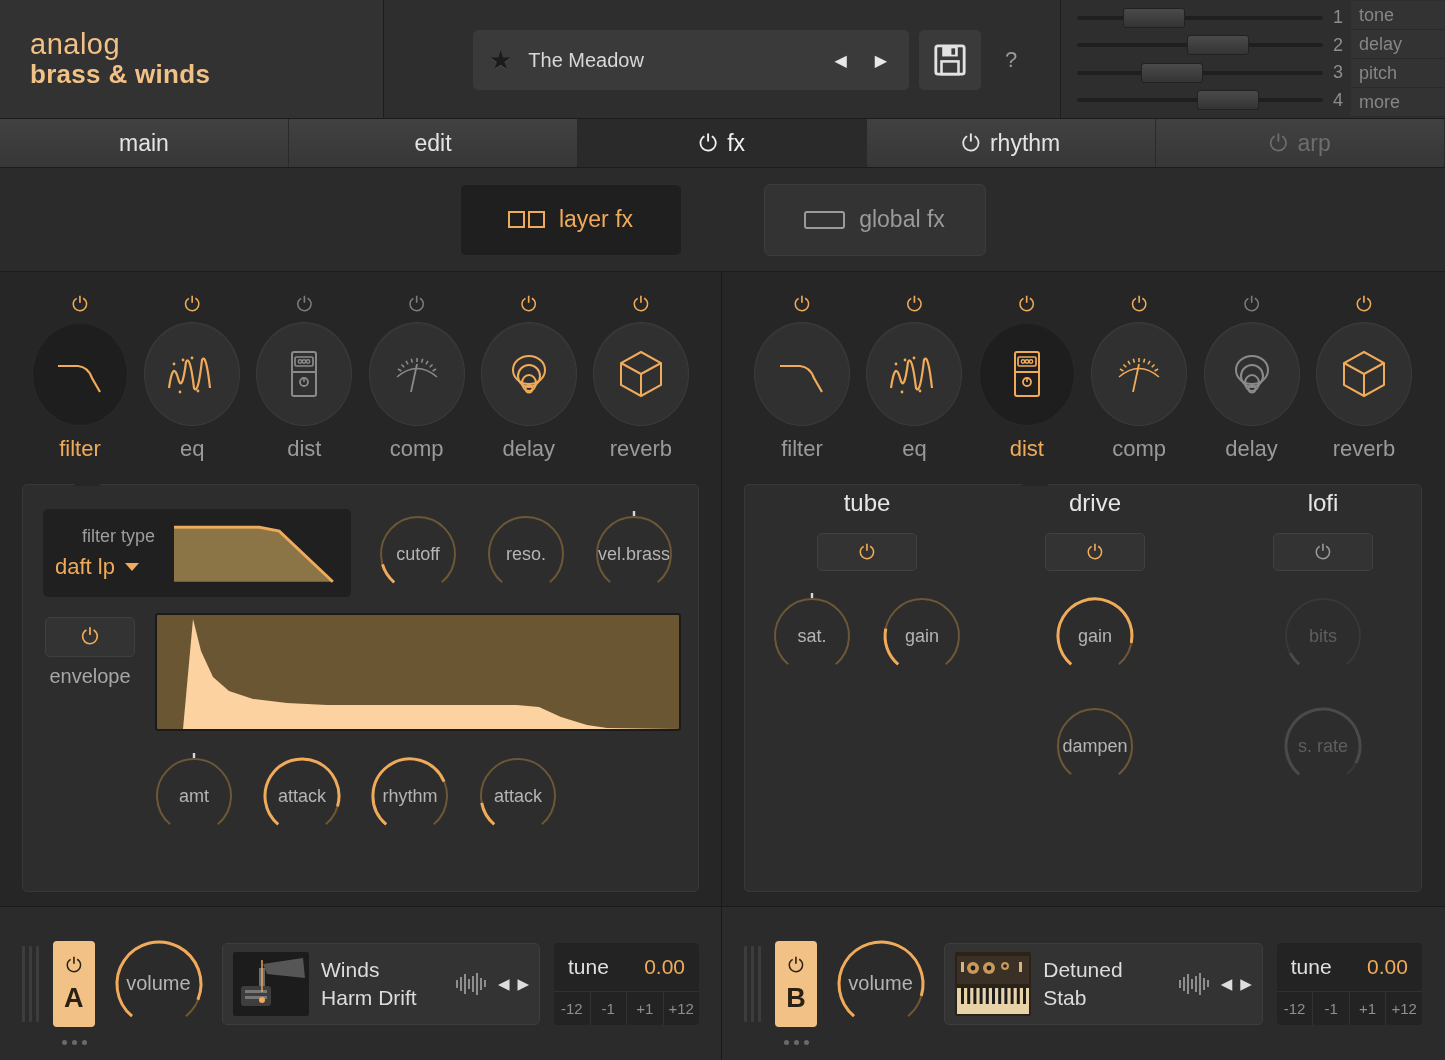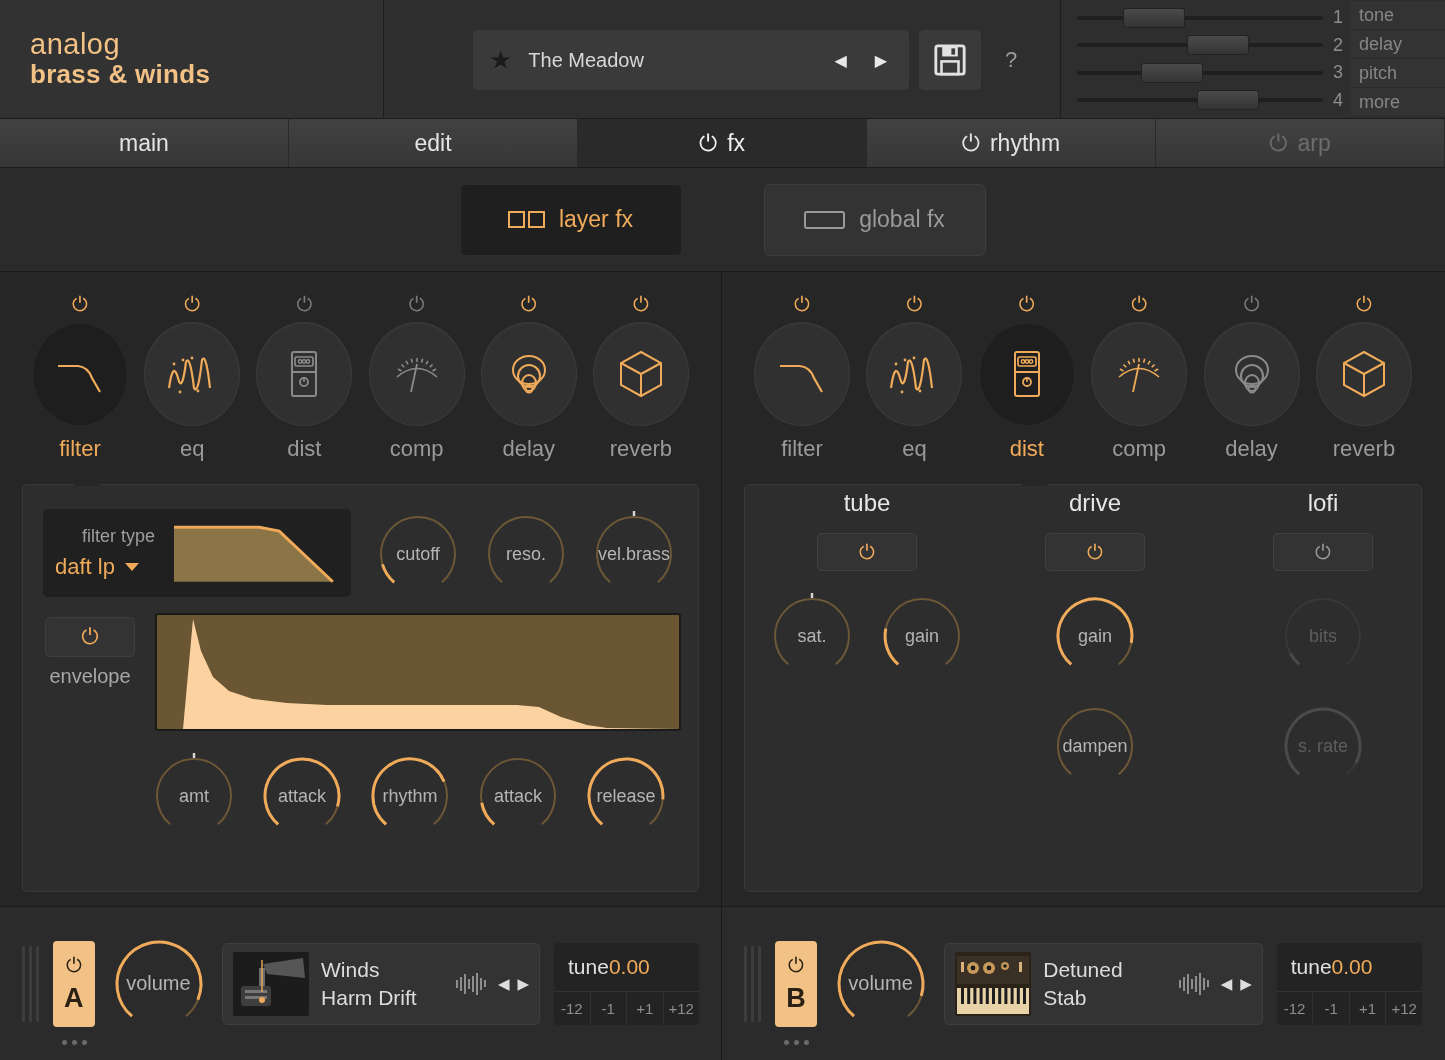--- a/index.html
+++ b/index.html
@@ -162,21 +162,21 @@
     width:320px; height:82px; background:#333; border:1px solid #3e3e3e; border-radius:5px;
     display:flex; align-items:center; gap:12px; padding:0 10px; cursor:pointer;
   }
   .thumb { width:76px; height:64px; border-radius:3px; overflow:hidden; background:#1e1e1e; flex:none; }
   .inst-name { flex:1; color:#dcdcdc; font-size:21px; line-height:1.3; }
   .wavicon { display:flex; align-items:center; gap:2px; height:24px; }
   .wavicon i { width:2px; background:#8e8e8e; display:block; }
   .inst-arrows { display:flex; gap:8px; color:#ddd; font-size:15px; }
 
   .tunebox { width:146px; height:82px; background:#232323; border-radius:4px; overflow:hidden; }
-  .tunetop { height:48px; display:flex; align-items:center; padding:0 14px; }
+  .tunetop { height:48px; display:flex; align-items:center; justify-content:space-between; padding:0 14px; }
   .tunelab { color:#e0e0e0; font-size:21px; }
   .tuneval { color:#f0ab5a; font-size:21px; }
   .tunebtns { display:flex; height:34px; border-top:1px solid #323232; }
   .tunebtn { flex:1; display:flex; align-items:center; justify-content:center; color:#8e8e8e; font-size:15px; border-right:1px solid #323232; cursor:pointer; }
   .tunebtn:last-child { border-right:none; }
 </style>
 </head>
 <body>
 
 <div class="app">
@@ -432,27 +432,20 @@
                 <path d="M 19.2 71.3 A 37 37 0 1 1 77.1 28.7" fill="none" stroke="#f0ab5a" stroke-width="3"></path>
               </svg>
               <span>rhythm</span>
             </div>
             <div class="knob">
               <svg width="86" height="86" viewBox="0 0 86 86">
                 <path d="M 19.2 71.3 A 37 37 0 1 1 66.8 71.3" fill="none" stroke="#6c5736" stroke-width="2"></path>
                 <path d="M 19.2 71.3 A 37 37 0 0 1 6.7 49.9" fill="none" stroke="#f0ab5a" stroke-width="3"></path>
               </svg>
               <span>attack</span>
-            </div>
-            <div class="knob">
-              <svg width="86" height="86" viewBox="0 0 86 86">
-                <path d="M 19.2 71.3 A 37 37 0 1 1 66.8 71.3" fill="none" stroke="#6c5736" stroke-width="2"></path>
-                <path d="M 19.2 71.3 A 37 37 0 1 1 79.8 46.4" fill="none" stroke="#f0ab5a" stroke-width="3"></path>
-              </svg>
-              <span>release</span>
             </div>
           </div>
       </div>
     </div>
 
     <div class="half right">
       <div class="chain" id="chain-right">
           <div class="fx-slot">
             <div class="fx-pw on">⏻</div>
             <div class="fx-circle">

